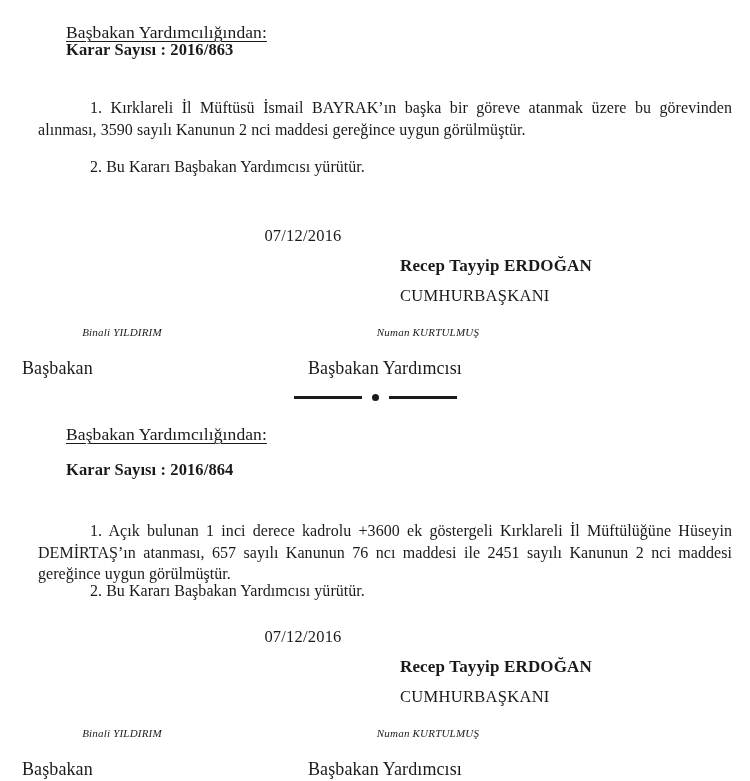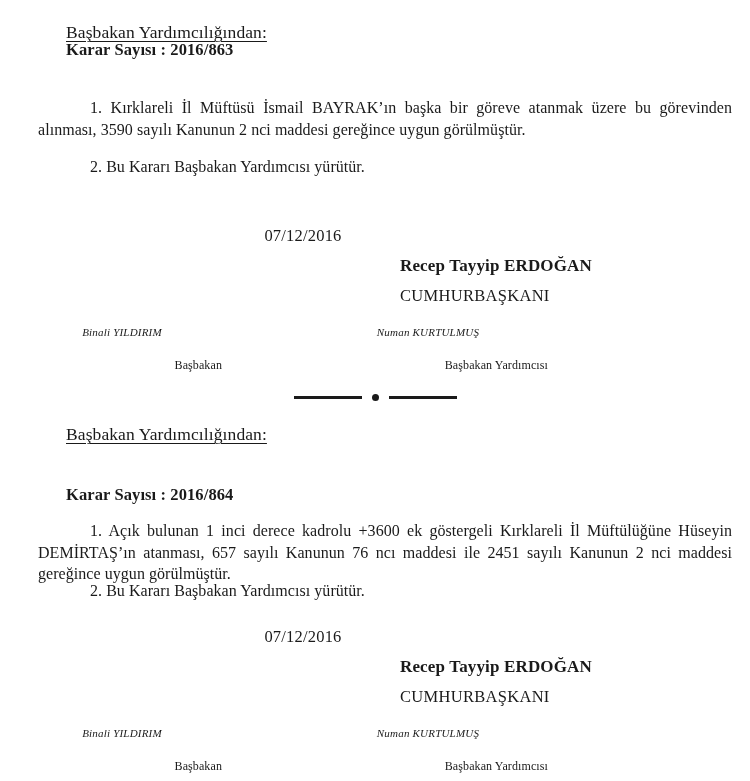--- a/index.html
+++ b/index.html
@@ -108,22 +108,22 @@
   .signer-name {
     position: absolute;
     text-align: center;
     font-size: 11px;
     font-style: italic;
     letter-spacing: 0.2px;
     white-space: nowrap;
   }
   .signer-title {
     position: absolute;
-    text-align: right;
-    font-size: 12px;
+    text-align: left;
+    font-size: 18px;
     font-style: normal;
     letter-spacing: 0.1px;
     white-space: nowrap;
   }
 
   .col-pm   { left: 22px;  width: 200px; }
   .col-dpm  { left: 308px; width: 240px; }
 
   
   .divider {
@@ -189,21 +189,21 @@
     <span class="dot"></span>
     <span class="rule"></span>
   </div>
 
   <div class="section">
 
     <div class="section-heading" style="top:424px;">
       <span class="ul">Başbakan Yardımcılığından:</span>
     </div>
 
-    <div class="decision-number" style="top:460px;margin-top:25px;">Karar Sayısı : 2016/864</div>
+    <div class="decision-number" style="top:460px;">Karar Sayısı : 2016/864</div>
 
     <div class="body-para" style="top:500px;margin-top:20px;">1. Açık bulunan 1 inci derece kadrolu +3600 ek göstergeli Kırklareli İl Müftülüğüne Hüseyin DEMİRTAŞ’ın atanması, 657 sayılı Kanunun 76 ncı maddesi ile 2451 sayılı Kanunun 2 nci maddesi gereğince uygun görülmüştür.</div>
 
     <div class="body-para no-justify" style="top:580px;">2. Bu Kararı Başbakan Yardımcısı yürütür.</div>
 
     <div class="sign-date" style="top:627px;">
       <span>07/12/2016</span>
     </div>
 
     <div class="president-name" style="top:657px;">Recep Tayyip ERDOĞAN</div>

